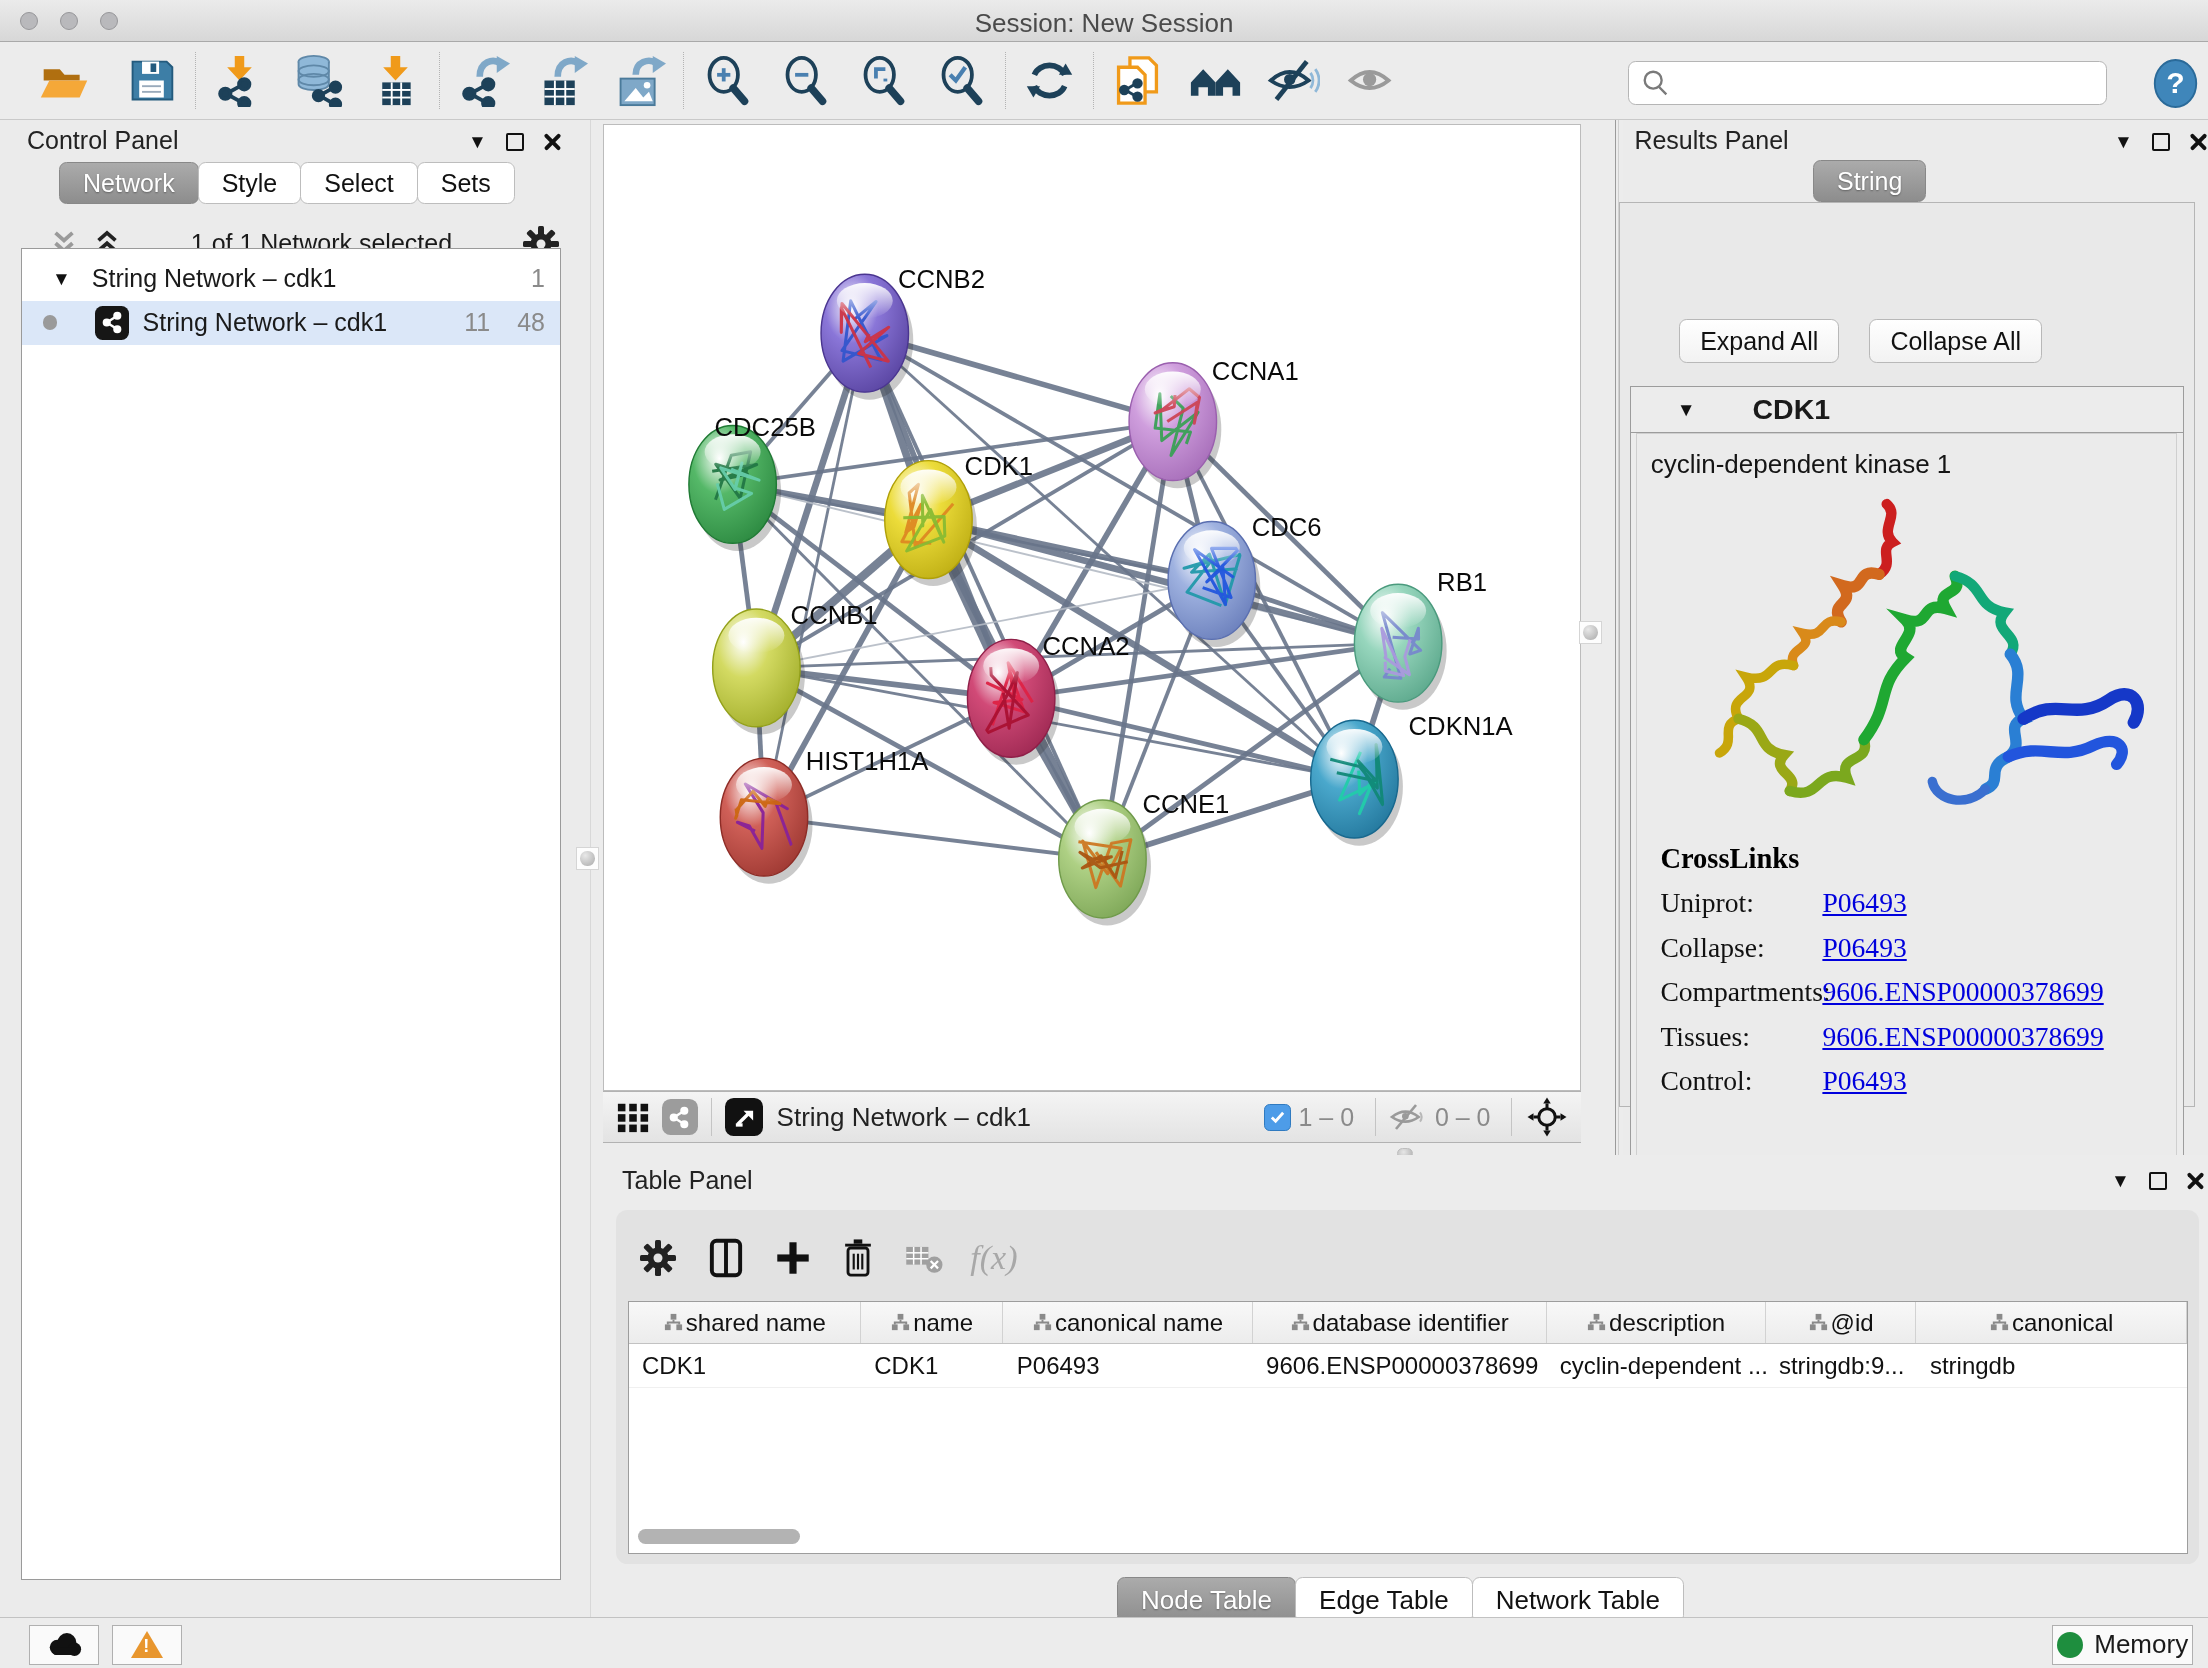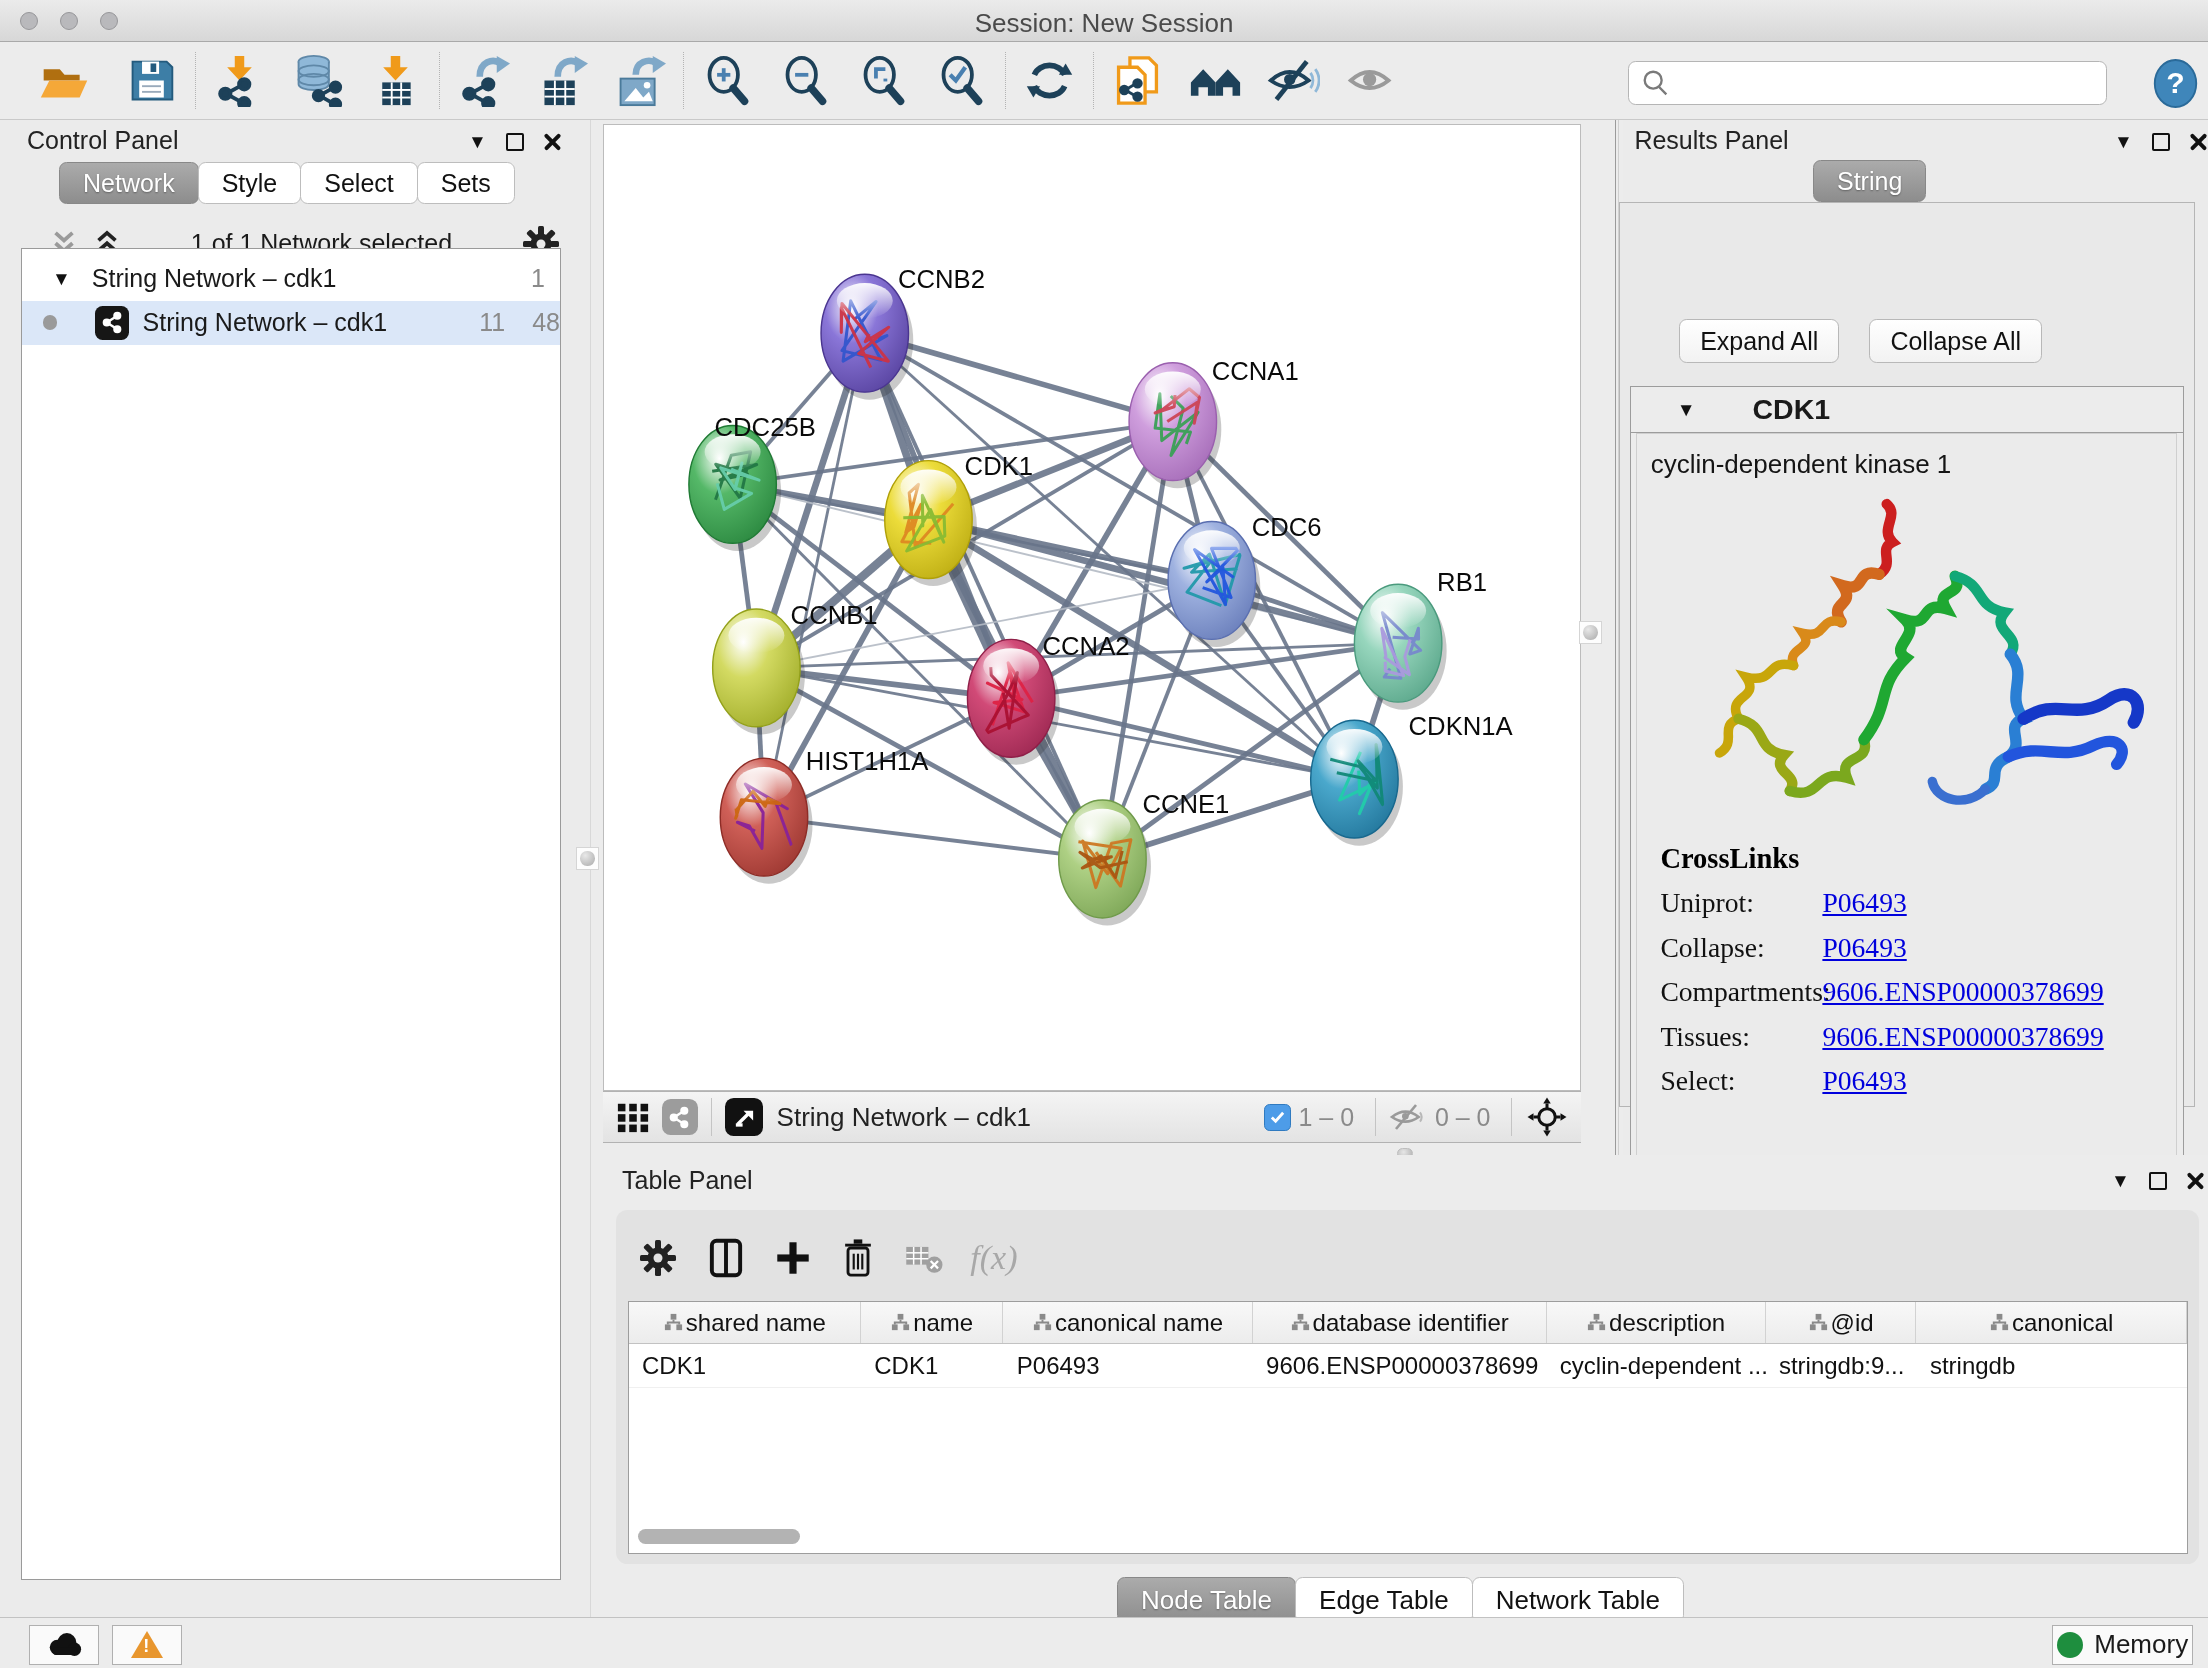--- a/index.html
+++ b/index.html
@@ -343,21 +343,21 @@
             <line x1="6" y1="12" x2="17" y2="5"></line>
               <line x1="6" y1="12" x2="17" y2="19"></line>
             <circle cx="6" cy="12" r="3"></circle>
               <circle cx="17" cy="5" r="3"></circle>
               <circle cx="17" cy="19" r="3"></circle>
           </g>
         </svg>
       </span>
       <span style="margin-left:13.3px">String Network – cdk1</span>
       <span class="count" style="margin-left:auto">11</span>
-      <span class="count" style="margin-left:27px; margin-right:0">48</span>
+      <span class="count" style="margin-left:27px; margin-right:15px">48</span>
     </div>
   </div>
 </div>
 
 <div class="abs vsplit" style="left:590px; top:120px; width:13.3px; height:1497px; border-left:1px solid #d8d8d8"></div>
 <div class="grip" style="left:576px; top:847px">
     <i></i>
   </div>
 
 <div class="abs net-canvas" id="net-canvas"><svg width="976" height="965" viewBox="0 0 1026 1015">
@@ -719,21 +719,21 @@
               </div>
               <div class="cl-row">
                 <span class="cl-label">Compartments:</span>
                 <span class="cl-link">9606.ENSP00000378699</span>
               </div>
               <div class="cl-row">
                 <span class="cl-label">Tissues:</span>
                 <span class="cl-link">9606.ENSP00000378699</span>
               </div>
               <div class="cl-row">
-                <span class="cl-label">Select:</span>
+                <span class="cl-label">Control:</span>
                 <span class="cl-link">P06493</span>
               </div>
             </div>
         </div>
       </div>
     </div>
   </div>
 </div>
 
 <div class="abs table-panel">

